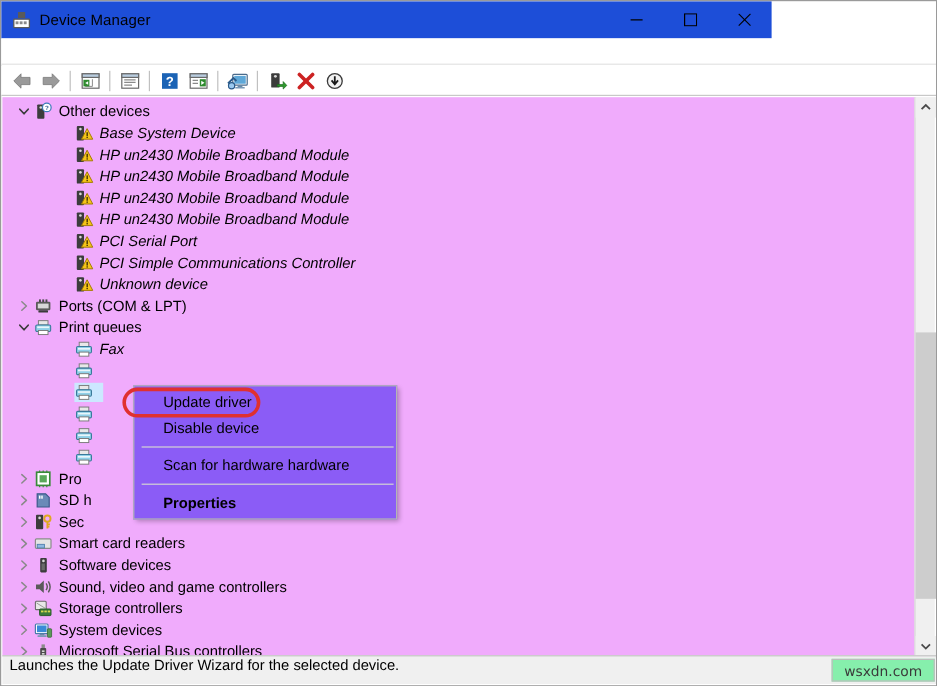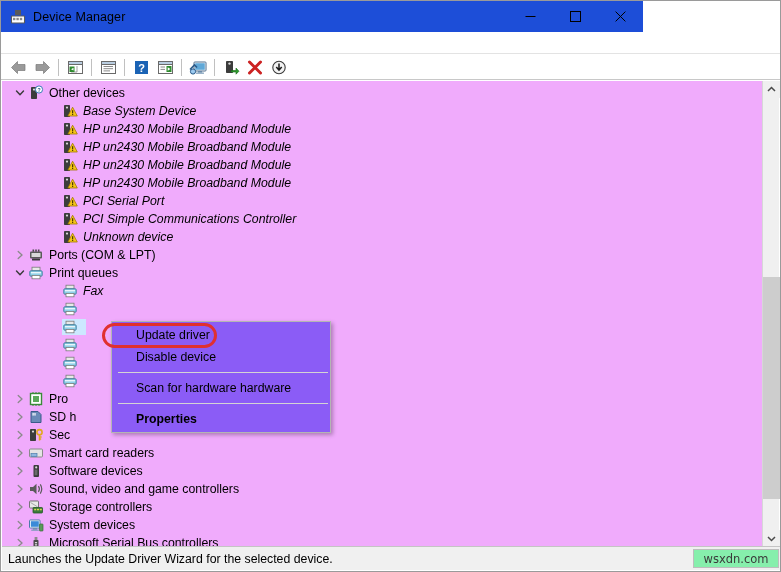--- a/index.html
+++ b/index.html
@@ -144,21 +144,21 @@
     top: 196px; width: 17px; height: 222px;
     background: #cdcdcd;
   }
 
   
   #statusbar {
     position: absolute; left: 1px; bottom: 1px;
     width: 779px; height: 24px;
     background: #f0f0f0;
     border-top: 1px solid #c4c4c4;
-    display: flex; align-items: center;
+    display: flex; align-items: flex-start;
   }
   #status-text {
     font-size: 12.3px; color: #000000;
     padding-left: 6px;
   }
   #watermark {
     position: absolute; right: 2px; top: 2px;
     width: 86px; height: 19px;
     background: #86efac;
     border: 1px solid #bdbdbd;

